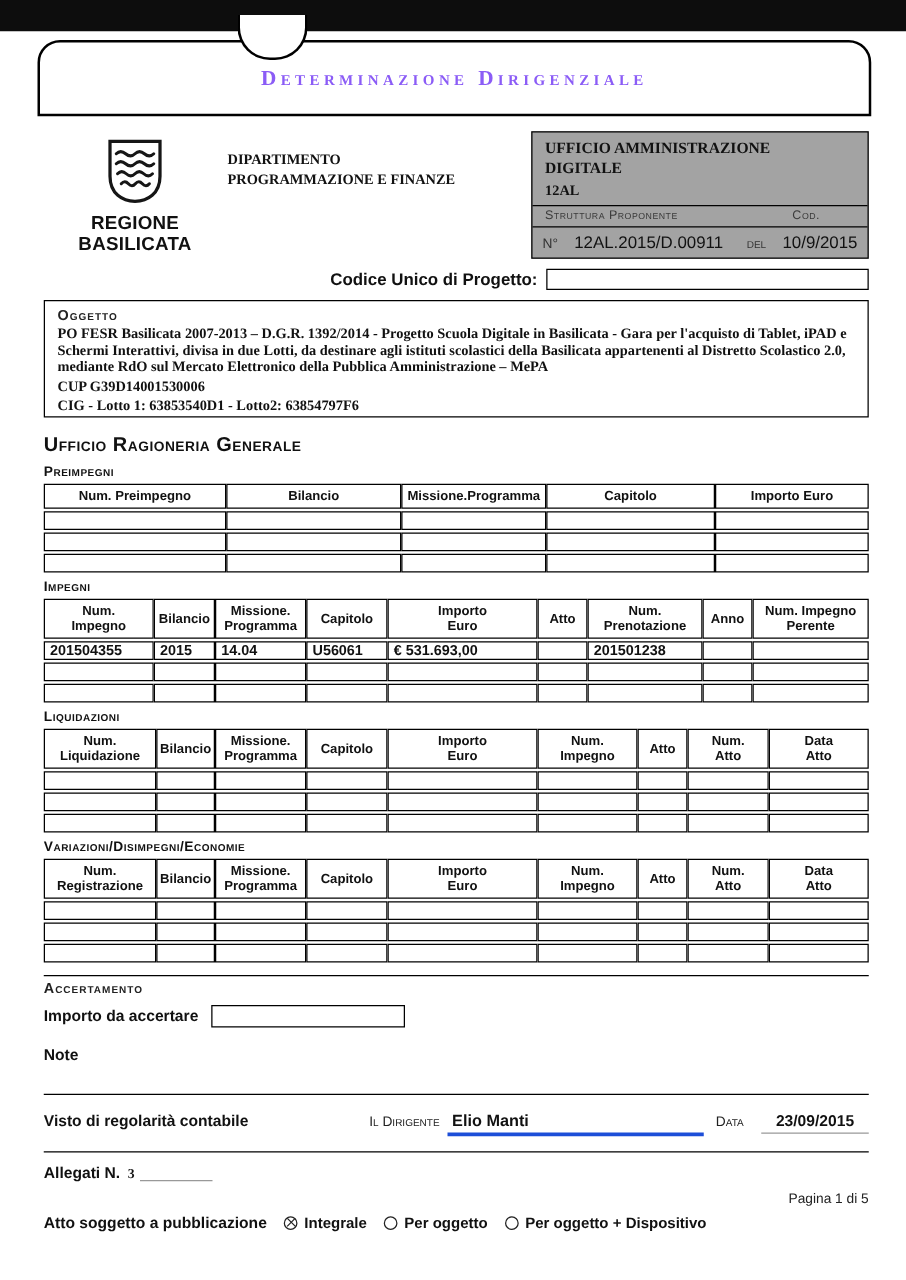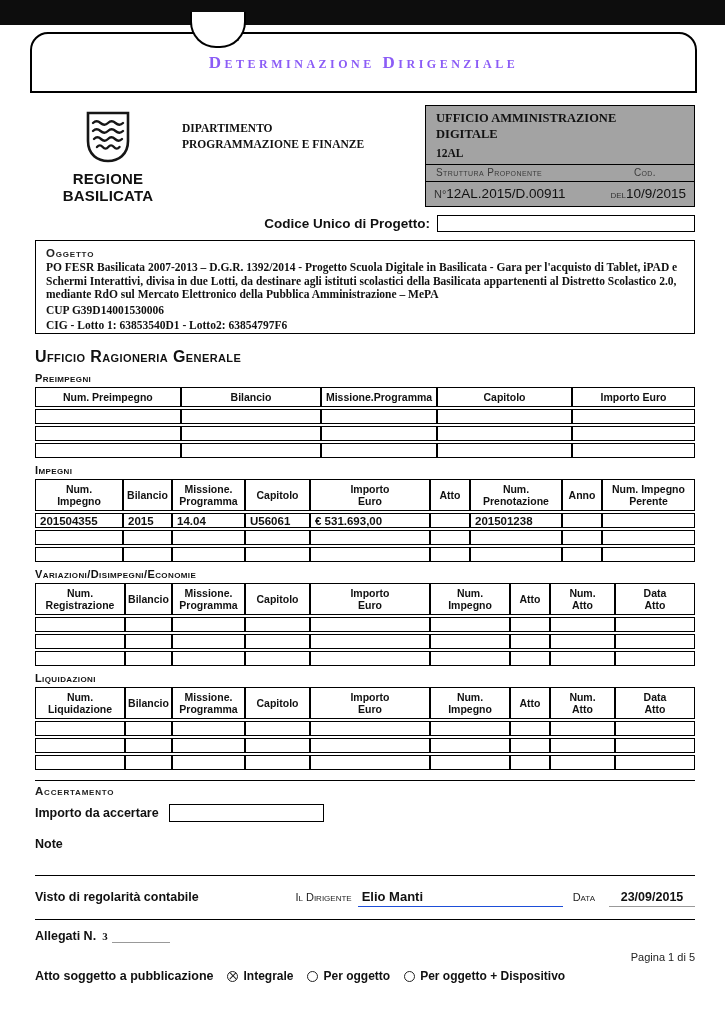--- a/index.html
+++ b/index.html
@@ -35,21 +35,21 @@
   .prop-box{ position:absolute; right:30px; top:0; width:270px; border:1px solid #000; background:#a3a3a3; }
   .prop-main{ padding:5px 10px 5px; }
   .office-name{ font-family:"Liberation Serif", serif; font-weight:bold; font-size:12.5px; line-height:1.25; max-width:190px; }
   .office-code{ margin-top:5px; font-family:"Liberation Serif", serif; font-weight:bold; font-size:11.5px; }
   .prop-labels{
     display:flex; justify-content:space-between; padding:2px 10px 3px; padding-right:38px;
     border-top:1px solid #000; font-variant:small-caps; font-size:10px; color:#3a3a3a; letter-spacing:.4px;
   }
   .prop-num{ display:flex; align-items:baseline; border-top:1px solid #000; padding:4px 8px 5px; }
   .n-label{ font-size:11px; color:#333; }
-  .n-value{ font-size:13.5px; margin-left:0; }
+  .n-value{ font-size:13.5px; margin-left:13px; }
   .n-grow{ flex:1; }
 
   .cup-row{ display:flex; justify-content:flex-end; align-items:center; margin:10px 30px 0 0; gap:7px; }
   .cup-label{ font-weight:bold; font-size:13.5px;margin-left:36px; }
   .cup-input{ width:258px; height:17px; border:1px solid #000; display:inline-block; background:#fff; }
 
   .oggetto{ margin:8px 30px 0 35px; border:1px solid #000; padding:6px 10px 0; }
   .sc-label{ font-variant:small-caps; font-weight:bold; font-size:11.5px; letter-spacing:.8px; color:#222; }
   .oggetto-text{
     margin-top:2px; font-family:"Liberation Serif", serif; font-weight:bold;
@@ -91,21 +91,21 @@
   .acc-text{ font-weight:bold; font-size:12.5px; }
   .acc-input{ width:155px; height:18px; border:1px solid #000; display:inline-block; background:#fff; }
   .note-label{ margin-top:15px; }
 
   .hr{ border-top:1px solid #000; margin:24px 30px 0 35px; }
   .hr2{ margin-top:12px; }
   .visto-row{ display:flex; align-items:baseline; margin:13px 30px 0 35px; }
   .visto-label{ flex:1; }
   .sig-label{ font-size:11px; color:#222; margin-right:6px; }
   .sig-label2{ margin-left:10px; }
-  .sig-name{ width:205px; border-bottom:1px solid #1d4ed8; font-weight:bold; font-size:13px; padding:0 4px 2px; }
+  .sig-name{ width:205px; border-bottom:3px solid #1d4ed8; font-weight:bold; font-size:13px; padding:0 4px 2px; }
   .sig-date{ width:86px; border-bottom:1px solid #999; font-weight:bold; font-size:12.5px; text-align:center; margin-left:8px; padding-bottom:2px; }
 
   .allegati-row{ margin:9px 30px 0 35px; display:flex; align-items:baseline; }
   .allegati-value{ font-family:"Liberation Serif", serif; font-weight:bold; font-size:11px; margin-left:6px; }
   .allegati-line{ width:58px; border-bottom:1px solid #999; margin-left:4px; align-self:flex-end; height:12px; }
 
   .pagina{ margin:8px 30px 0 0; text-align:right; font-size:11px; color:#222; }
 
   .pub-row{ margin:6px 30px 0 35px; display:flex; align-items:center; gap:14px; }
   .pub-label{ font-weight:bold; font-size:12.5px; }
@@ -264,25 +264,25 @@
             <td></td>
             <td></td>
             <td></td>
             <td></td>
           </tr>
         </tbody>
       </table>
   </div>
 
   <div class="tbl-section">
-    <div class="tbl-label">Variazioni/Disimpegni/Economie</div>
-    <table class="tbl t-var">
+    <div class="tbl-label">Liquidazioni</div>
+    <table class="tbl t-liq">
         <thead>
           <tr>
-            <th>Num. Registrazione</th>
+            <th>Num. Liquidazione</th>
             <th>Bilancio</th>
             <th>Missione. Programma</th>
             <th>Capitolo</th>
             <th>Importo Euro</th>
             <th>Num. Impegno</th>
             <th>Atto</th>
             <th>Num. Atto</th>
             <th>Data Atto</th>
           </tr>
         </thead>
@@ -318,25 +318,25 @@
             <td></td>
             <td></td>
             <td></td>
             <td></td>
           </tr>
         </tbody>
       </table>
   </div>
 
   <div class="tbl-section">
-    <div class="tbl-label">Liquidazioni</div>
-    <table class="tbl t-liq">
+    <div class="tbl-label">Variazioni/Disimpegni/Economie</div>
+    <table class="tbl t-var">
         <thead>
           <tr>
-            <th>Num. Liquidazione</th>
+            <th>Num. Registrazione</th>
             <th>Bilancio</th>
             <th>Missione. Programma</th>
             <th>Capitolo</th>
             <th>Importo Euro</th>
             <th>Num. Impegno</th>
             <th>Atto</th>
             <th>Num. Atto</th>
             <th>Data Atto</th>
           </tr>
         </thead>

